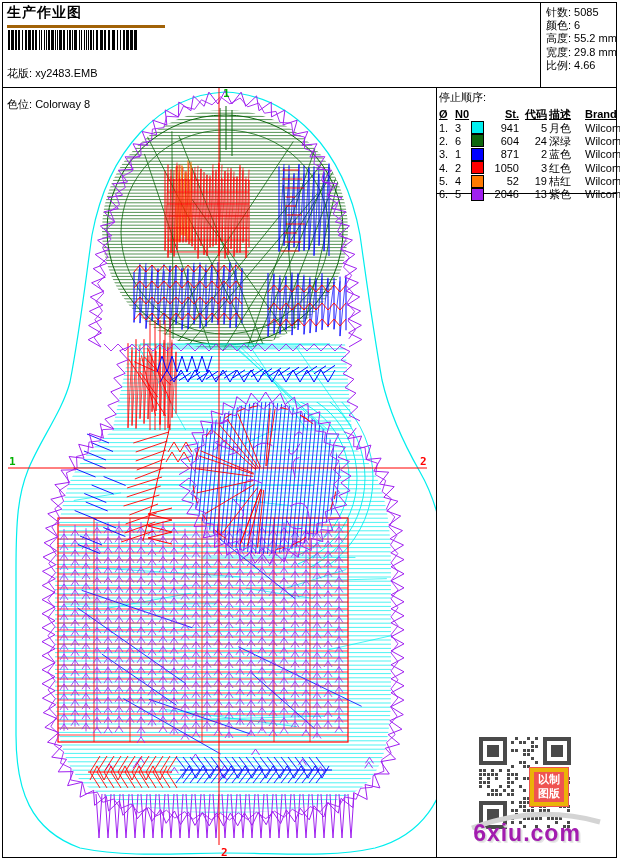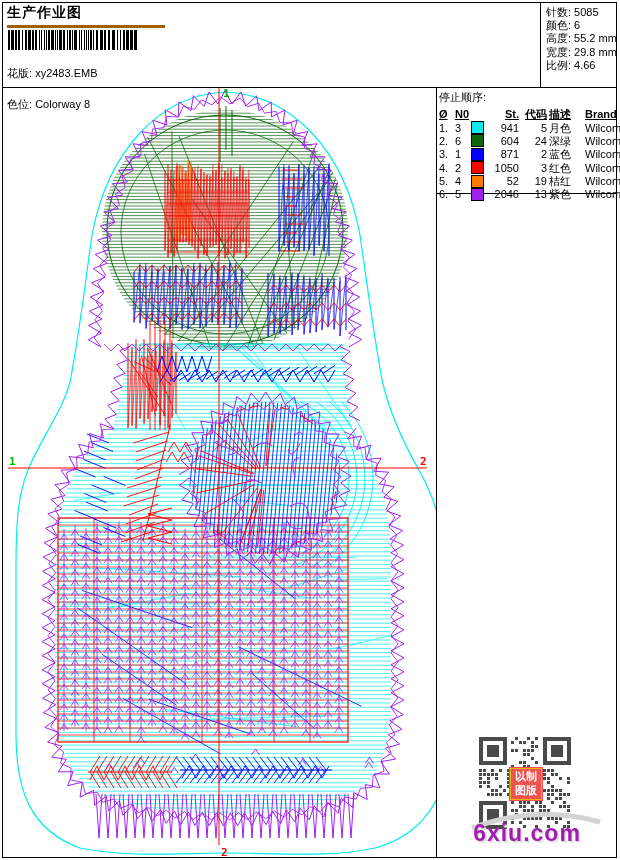--- a/index.html
+++ b/index.html
@@ -26,21 +26,21 @@
   .grid8>*:nth-child(4),.grid8>*:nth-child(5){text-align:right;padding-right:2px;}
   .grid8>*:nth-child(8){text-align:right;}
   #thead{height:14px;line-height:13px;}
   #thead>*{font-weight:bold;text-decoration:underline;white-space:nowrap;}
   .tr{height:13.4px;line-height:13px;}
   .swatch{display:inline-block;width:11px;height:11px;border:1px solid #000;vertical-align:-2px;}
   
   #stitch-plot{left:3px;top:88px;}
   
   #qr{left:479px;top:737px;}
-  #qr-stamp{left:510px;top:768px;width:30px;height:30px;background:#ef5350;border:1px solid #eab308;outline:1px solid #ef5350;color:#fff;font-size:11px;line-height:14px;text-align:center;font-weight:bold;}
+  #qr-stamp{left:530px;top:768px;width:30px;height:30px;background:#ef5350;border:4px solid #eab308;outline:1px solid #ef5350;color:#fff;font-size:11px;line-height:14px;text-align:center;font-weight:bold;}
   #swoosh{left:466px;top:810px;}
   #site-logo{left:437px;top:820px;width:180px;text-align:center;font-size:23px;font-weight:bold;color:#a21caf;letter-spacing:1px;text-shadow:1px 1px 0 #d9d9d9,2px 2px 0 #e8e8e8;}
 </style>
 </head>
 <body>
 
 <div id="page-border" class="abs"></div>
 
 <div id="header-left" class="abs">
   <div id="page-title">生产作业图</div>

